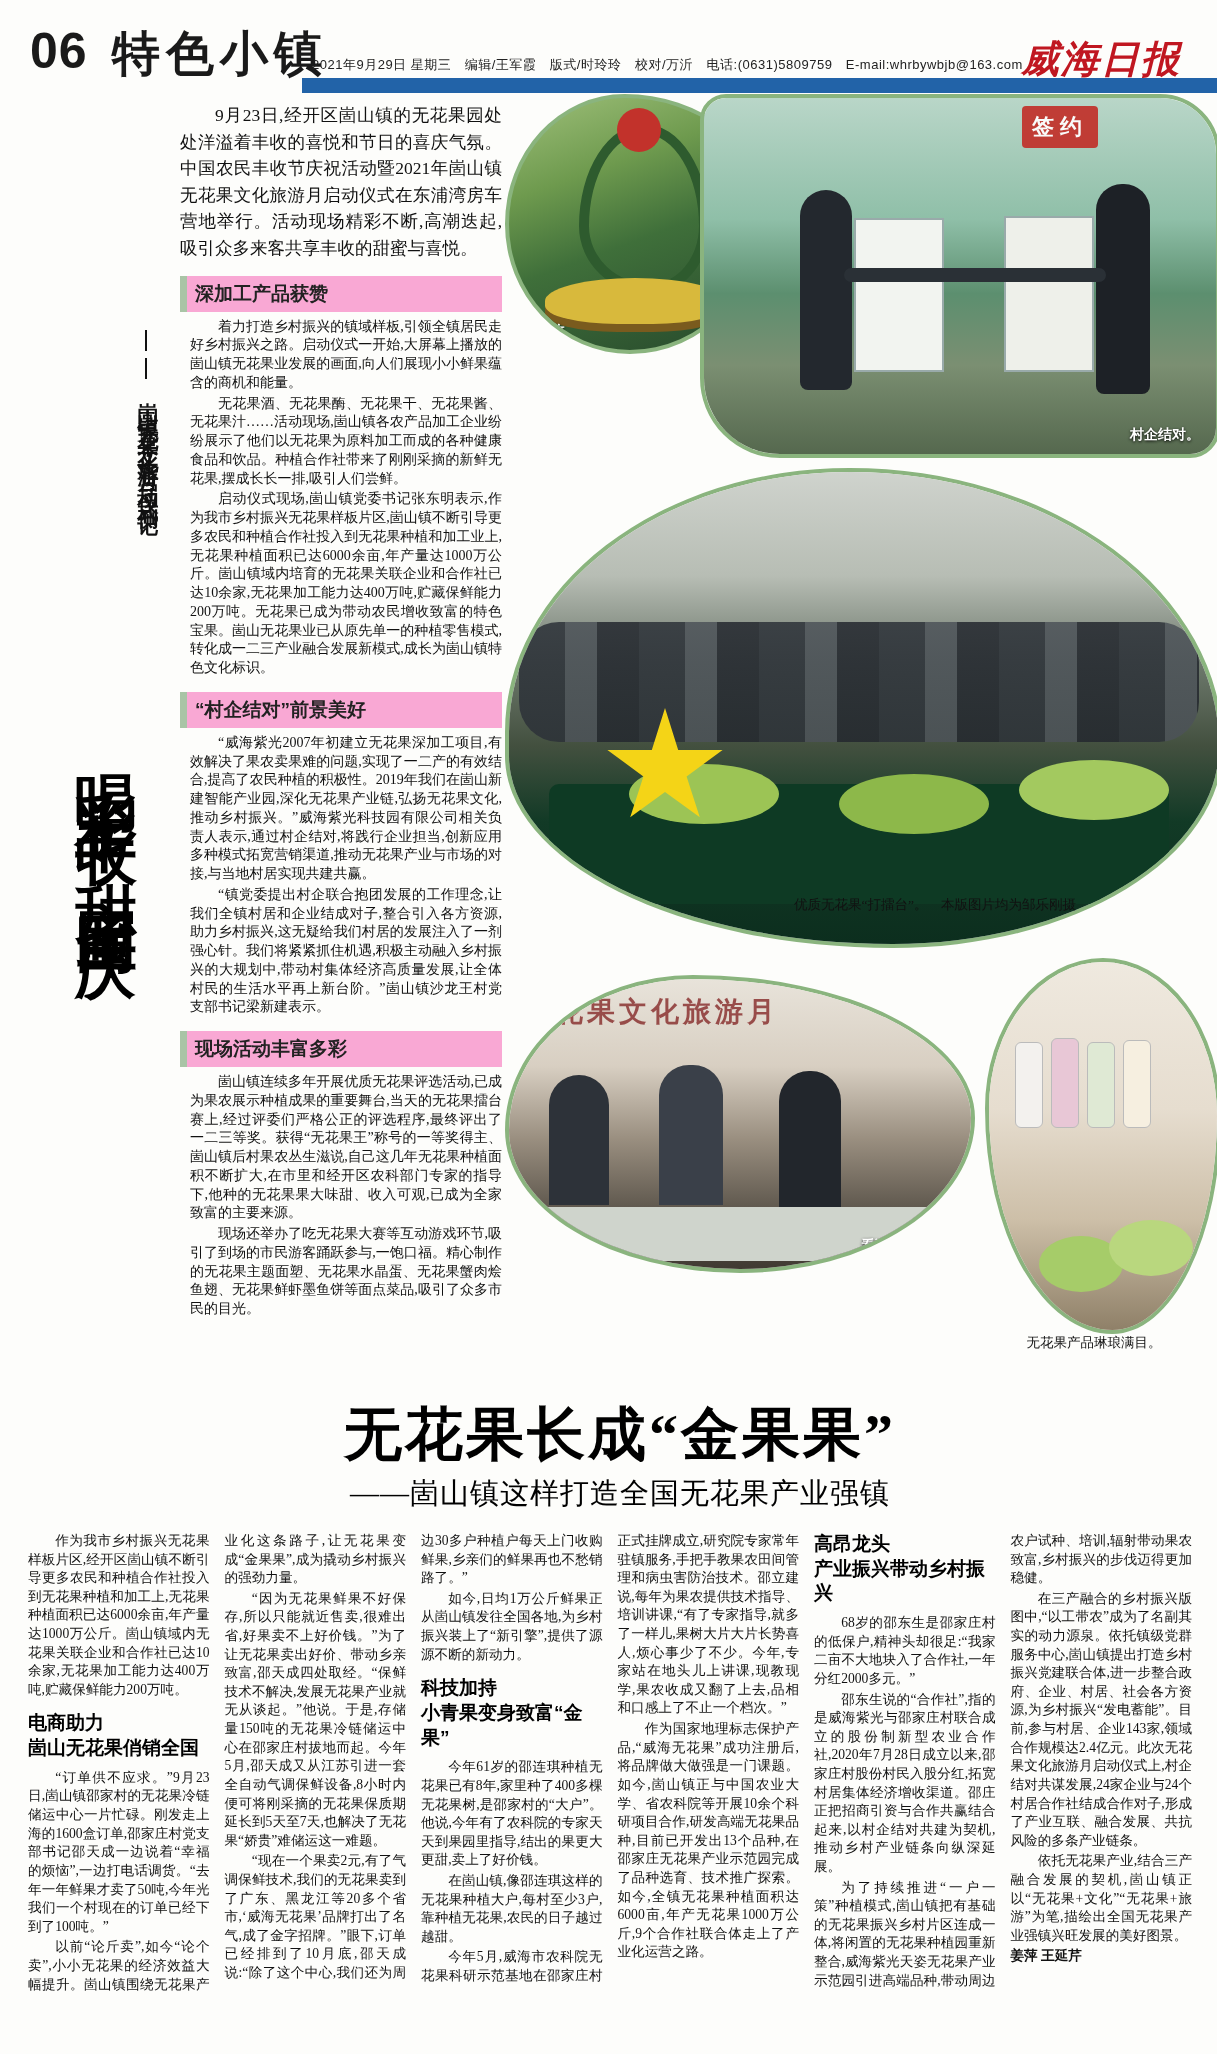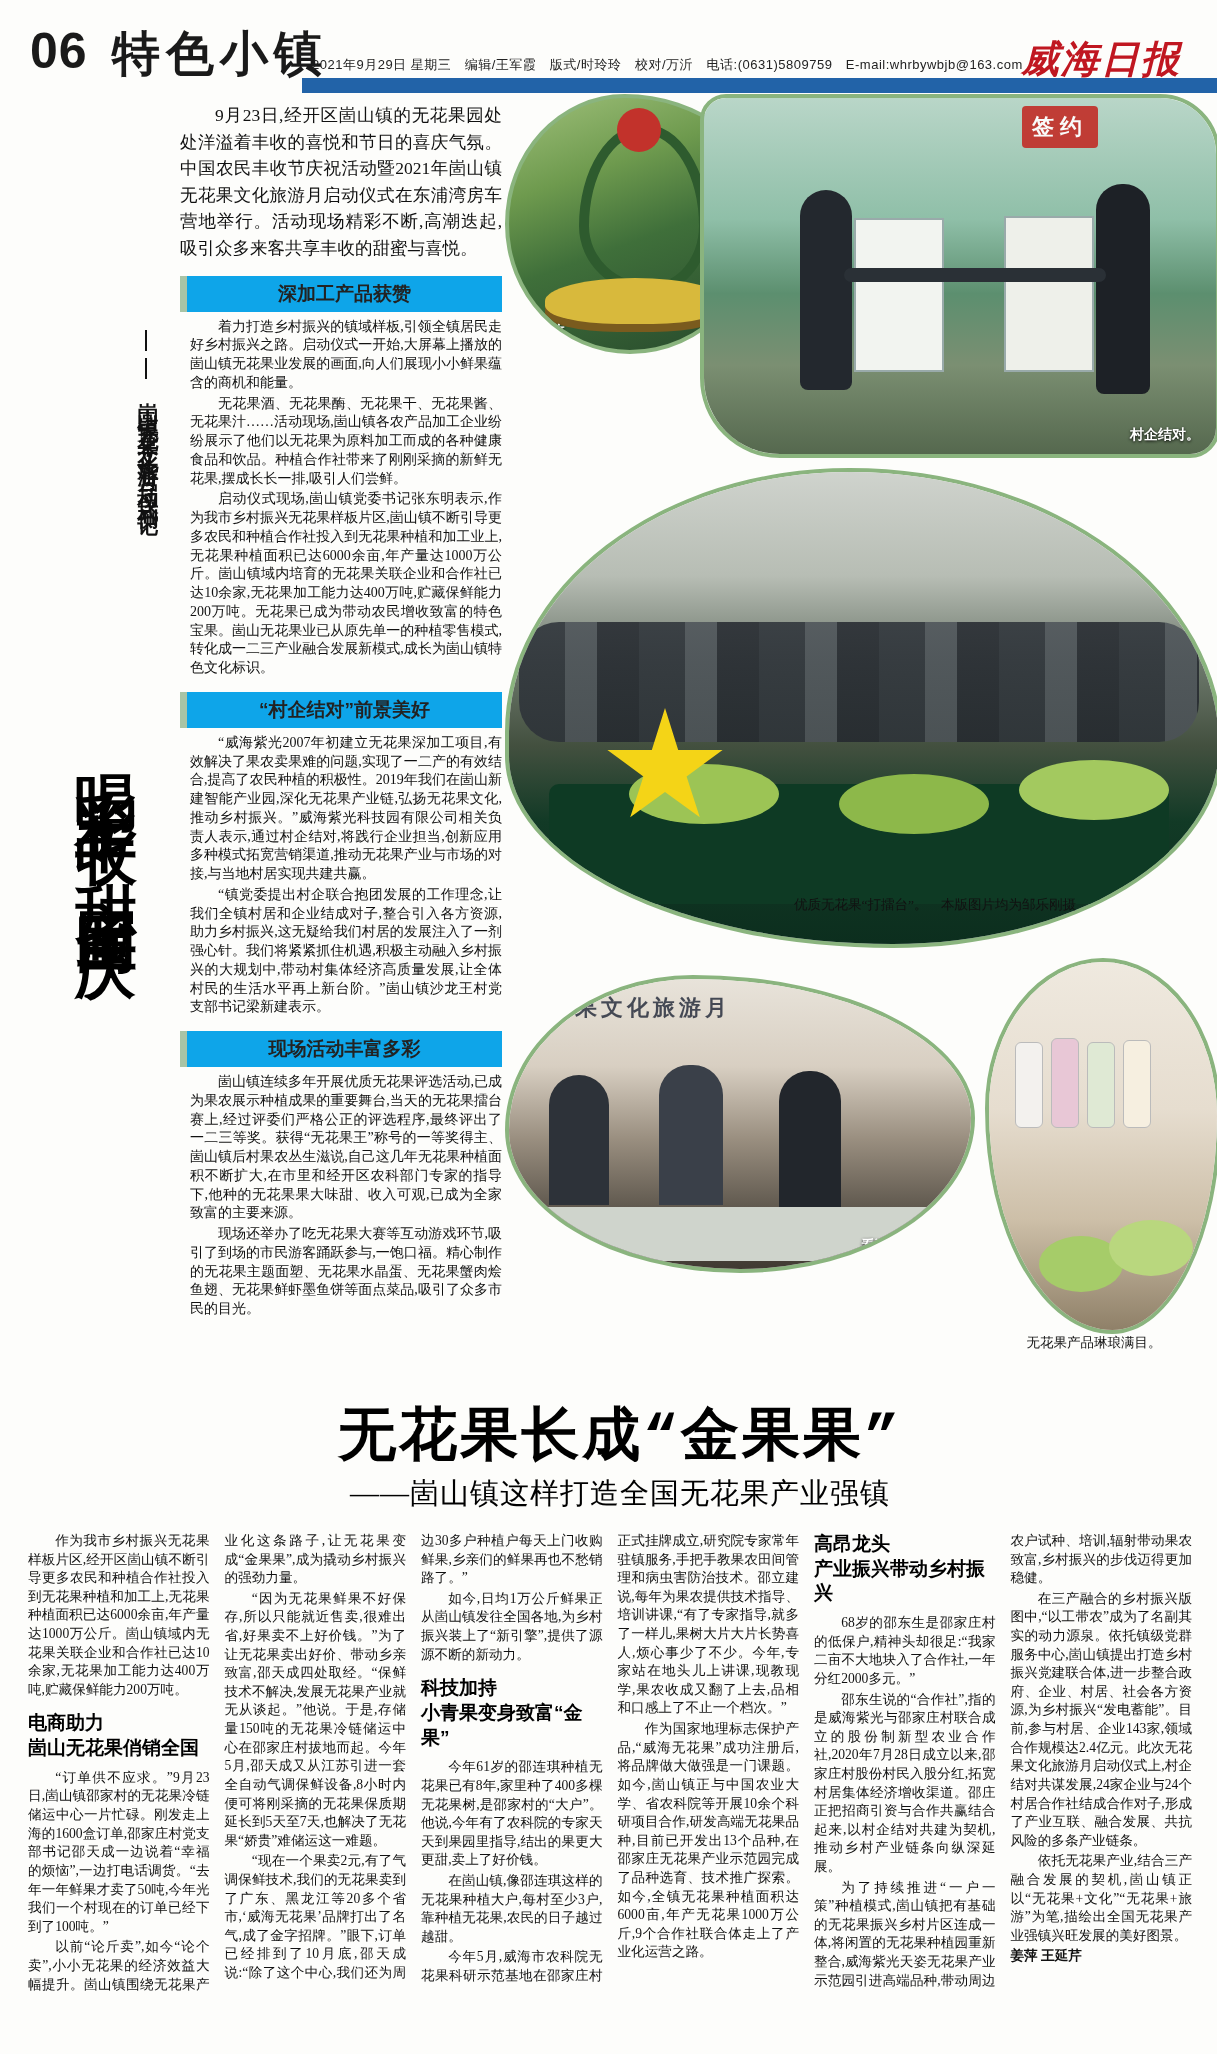--- a/index.html
+++ b/index.html
@@ -17,21 +17,21 @@
          display:flex;flex-direction:row;}
   .vhead .sub{font-size:21px;font-weight:bold;letter-spacing:7px;margin-bottom:0;color:#111;
               writing-mode:vertical-rl;height:790px;}
   .vhead .main{font-size:62px;font-weight:bold;letter-spacing:18px;writing-mode:vertical-rl;
                height:790px;margin-right:14px;color:#000;}
   
   .col1{position:absolute;left:180px;top:102px;width:322px;height:1286px;overflow:hidden;
         font-family:"Liberation Serif",serif;}
   .col1 .intro{font-size:17.5px;line-height:1.52;text-align:justify;text-indent:2em;margin:0 0 10px 0;color:#111;}
   .col1 h3{font-family:"Liberation Sans",sans-serif;font-size:19px;font-weight:600;color:#222;
-           background:#0ea5e9;border-left:7px solid #a9c4a6;padding:5px 8px;margin:14px 0 6px 0;text-align:center;}
+           background:#f9a8d4;border-left:7px solid #a9c4a6;padding:5px 8px;margin:14px 0 6px 0;}
   .col1 p{font-size:14px;line-height:1.34;text-align:justify;text-indent:2em;margin:0 0 2px 10px;color:#111;}
   
   .photo{position:absolute;overflow:hidden;border:4px solid #8ab47e;}
   .ph-a{left:505px;top:94px;width:252px;height:252px;border-radius:46% 54% 52% 48%/50% 44% 56% 50%;
         background:linear-gradient(160deg,#9fc07a 0%,#6e9a4e 30%,#3f6f3a 55%,#27492c 100%);}
   .ph-a .gourd{position:absolute;left:70px;top:26px;width:110px;height:150px;border:10px solid #2e5b2e;
         border-radius:50% 50% 45% 55%/60% 60% 40% 40%;background:transparent;}
   .ph-a .red1{position:absolute;left:108px;top:10px;width:44px;height:44px;background:#c2322b;border-radius:50%;}
   .ph-a .fig-pile{position:absolute;left:36px;bottom:26px;width:180px;height:46px;background:#d8b93c;
         border-radius:50% 50% 40% 40%;box-shadow:0 8px 0 #7a5b1e;}
@@ -50,38 +50,38 @@
   .ph-c .table{position:absolute;left:40px;bottom:40px;width:620px;height:120px;background:#0e3a24;border-radius:10px;}
   .ph-c .figs1{position:absolute;left:120px;bottom:120px;width:150px;height:60px;background:#9cc455;border-radius:50%;box-shadow:210px 10px 0 #8db84a, 390px -4px 0 #a3c95f;}
   .ph-c .crowd{position:absolute;left:10px;top:150px;width:680px;height:120px;
        background:repeating-linear-gradient(90deg,#2c3138 0 46px,#4c5258 46px 78px,#23272e 78px 120px);opacity:.85;border-radius:40px;}
   .star{position:absolute;left:96px;top:236px;width:120px;height:120px;background:#f4d417;
         clip-path:polygon(50% 0%,61% 35%,98% 35%,68% 57%,79% 91%,50% 70%,21% 91%,32% 57%,2% 35%,39% 35%);}
   .capline{position:absolute;left:700px;top:896px;width:470px;text-align:center;font-size:13.5px;color:#111;
            font-family:"Liberation Serif",serif;}
   .ph-d{left:505px;top:975px;width:462px;height:290px;border-radius:40% 60% 50% 50%/52% 48% 52% 48%;}
   .ph-d .bg{position:absolute;inset:0;background:linear-gradient(180deg,#e8e3da 0%,#d8cfc2 30%,#9a8f80 55%,#5d564c 80%,#403a32 100%);}
-  .ph-d .banner{position:absolute;left:14px;top:14px;width:430px;font-size:22px;font-weight:bold;color:#0f172a;
+  .ph-d .banner{position:absolute;left:14px;top:14px;width:430px;font-size:28px;font-weight:bold;color:#7f1d1d;
         opacity:.75;letter-spacing:4px;white-space:nowrap;overflow:hidden;}
   .ph-d .p1{position:absolute;left:40px;top:96px;width:60px;height:130px;background:#2d3239;border-radius:30px 30px 0 0;}
   .ph-d .p2{position:absolute;left:150px;top:86px;width:64px;height:140px;background:#3a4049;border-radius:30px 30px 0 0;}
   .ph-d .p3{position:absolute;left:270px;top:92px;width:62px;height:136px;background:#22262c;border-radius:30px 30px 0 0;}
   .ph-d .tbl{position:absolute;left:10px;bottom:8px;width:430px;height:54px;background:#cfd4cc;border-radius:8px;}
   .ph-e{left:985px;top:958px;width:228px;height:368px;border-radius:50% 50% 46% 54%/40% 42% 58% 60%;}
   .ph-e .bg{position:absolute;inset:0;background:linear-gradient(180deg,#efe9df 0%,#e6ddcf 40%,#cdbfa8 70%,#8f8068 100%);}
   .ph-e .b1{position:absolute;left:26px;top:80px;width:26px;height:84px;background:#f3f1ee;border:1px solid #bbb;border-radius:6px;}
   .ph-e .b2{position:absolute;left:62px;top:76px;width:26px;height:88px;background:#e8c7d6;border:1px solid #bbb;border-radius:6px;}
   .ph-e .b3{position:absolute;left:98px;top:80px;width:26px;height:84px;background:#dfe9d4;border:1px solid #bbb;border-radius:6px;}
   .ph-e .b4{position:absolute;left:134px;top:78px;width:26px;height:86px;background:#f6efe0;border:1px solid #bbb;border-radius:6px;}
   .ph-e .figs{position:absolute;left:120px;bottom:54px;width:84px;height:56px;background:#b9d77e;border-radius:50%;box-shadow:-70px 16px 0 #a6cc69;}
   .cap-e{position:absolute;left:968px;top:1334px;width:252px;text-align:center;font-size:13.5px;color:#111;
          font-family:"Liberation Serif",serif;}
   
   .a2-head{position:absolute;left:230px;top:1396px;width:780px;text-align:center;
-           font-family:Liberation Mono, monospace;font-weight:bold;font-size:58px;letter-spacing:3px;color:#000;}
+           font-family:Liberation Serif, serif;font-weight:bold;font-size:58px;letter-spacing:3px;color:#000;}
   .a2-sub{position:absolute;left:230px;top:1474px;width:780px;text-align:center;
           font-family:"Liberation Serif",serif;font-size:29px;color:#000;letter-spacing:1px;}
   .a2-cols{position:absolute;left:28px;top:1532px;width:1164px;height:518px;overflow:hidden;
            column-count:6;column-gap:15px;font-family:"Liberation Serif",serif;}
   .a2-cols p{font-size:13.6px;line-height:1.37;text-align:justify;text-indent:2em;margin:0 0 2px 0;color:#111;}
   .a2-cols .subhead{font-family:"Liberation Sans",sans-serif;font-size:19px;font-weight:bold;color:#000;
            line-height:1.3;margin:12px 0 8px 0;break-inside:avoid;}
   .a2-byline{text-align:right;font-weight:bold;text-indent:0 !important;padding-right:6px;}
 </style>
 </head>

